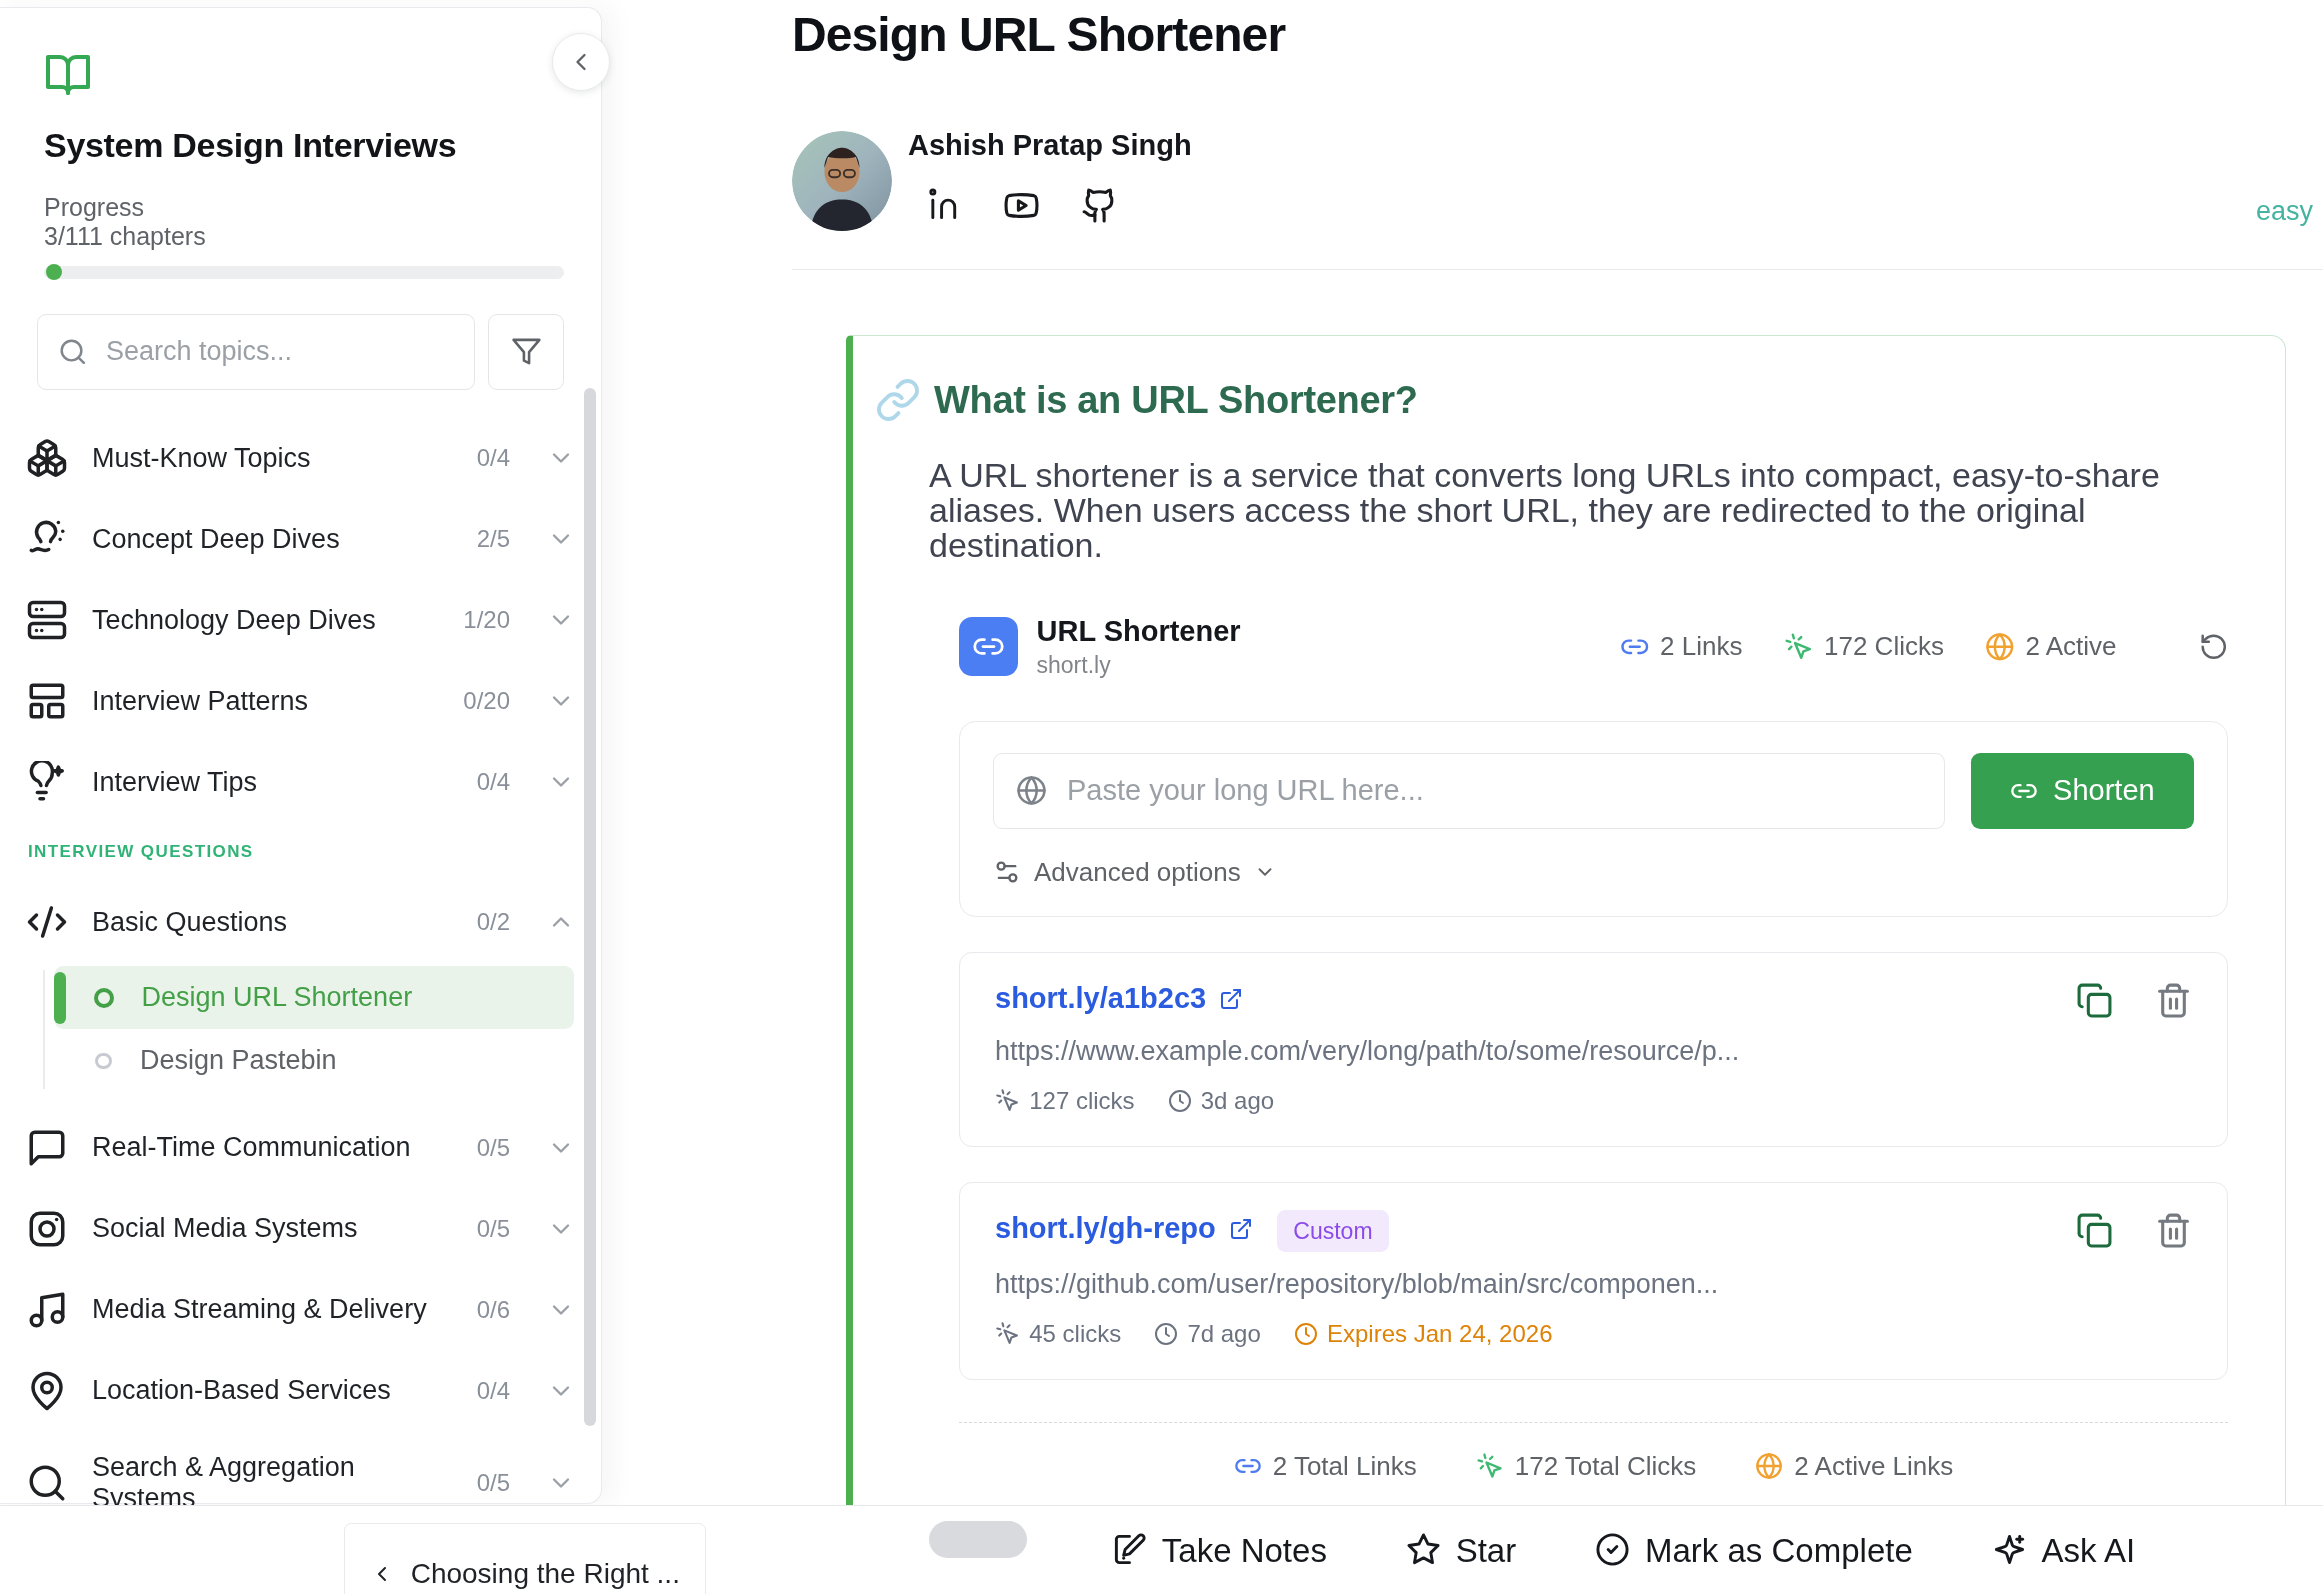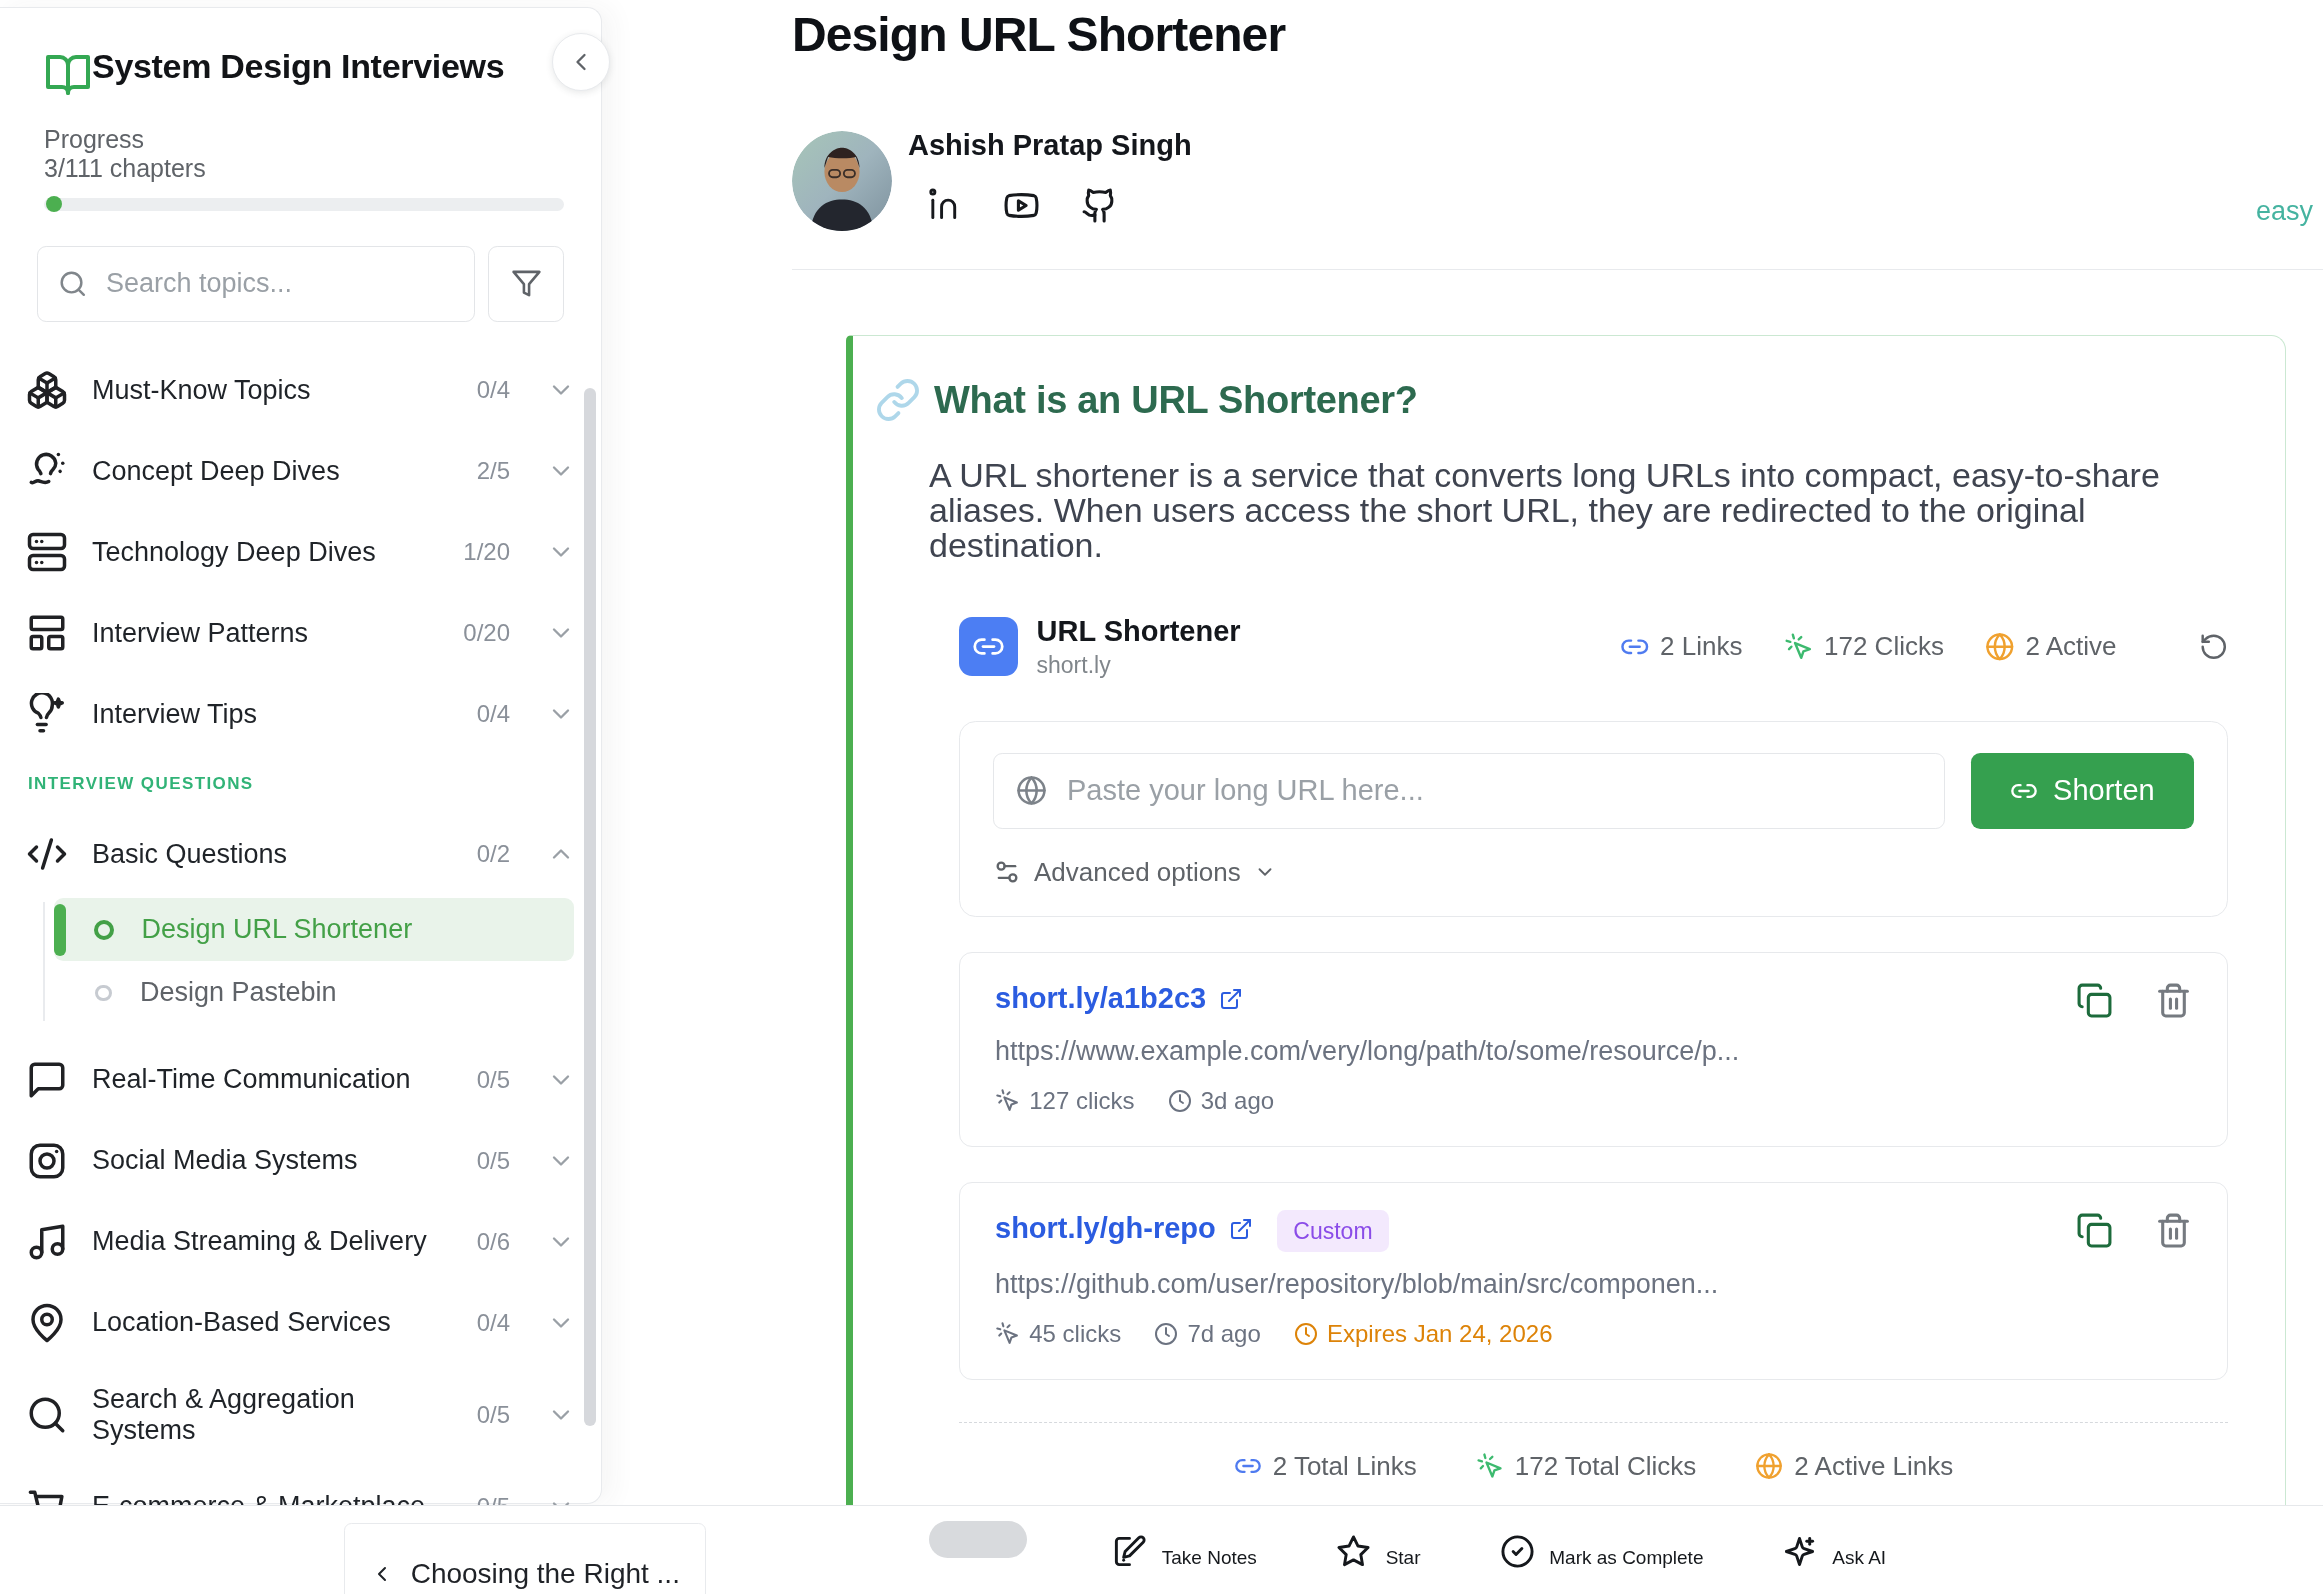--- a/index.html
+++ b/index.html
@@ -12,21 +12,21 @@
 
   
   .sidebar {
     position:absolute; left:0; top:7.4px; width:602px; height:1497px;
     background:#fff; border:0.9px solid #e8eaed; border-left:none;
     border-radius:0 14.8px 14.8px 0;
     box-shadow: 9.2px 0 26px rgba(60,64,67,.05);
     z-index:5;
   }
   .sb-head { padding:37px 37px 0 44px; }
-  .sb-title-row { display:flex; gap:0; }
+  .sb-title-row { display:flex; gap:25px;flex-direction:column; }
   .book-ic { color:#34a853; margin-top:5.5px; flex:none; }
   .sb-title { font-size:34px; font-weight:700; line-height:43px; color:#121417; letter-spacing:-0.3px; }
   .sb-progress-row { display:flex; justify-content:space-between; margin-top:26px; font-size:25px; color:#5f6368;flex-direction:column; }
   .sb-bar { margin-top:14.8px; height:13px; background:#eceef0; border-radius:6.5px; position:relative; }
   .sb-bar-dot { position:absolute; left:1.8px; top:-1.8px; width:16.6px; height:16.6px; border-radius:50%; background:#4caf50; }
   .sb-search-row { display:flex; gap:13px; padding:0 37px 0 37px; margin-top:35px; }
   .sb-search {
     flex:1; height:76px; border:1.8px solid #e3e5e8; border-radius:9.2px;
     display:flex; align-items:center; gap:18.5px; padding:0 20px; color:#80868b;
   }
@@ -140,21 +140,21 @@
     border-top:0.9px solid #e6e8eb; z-index:10;
   }
   .back-btn {
     position:absolute; left:344px; top:16.6px; width:362px; height:103px;
     background:#fff; border:1.8px solid #e8eaed; border-radius:7.4px;
     display:flex; align-items:center; justify-content:center; gap:16.6px;
     font-size:28px; color:#1f2227; font-family:inherit; cursor:pointer;
   }
   .blob { position:absolute; left:929px; top:14.8px; width:98px; height:37px; border-radius:18.5px; background:#d8dadd; }
   .bb-actions { position:absolute; left:1112px; top:0; height:90px; display:flex; align-items:center; gap:79px; }
-  .bb-item { display:flex; align-items:flex-end; gap:14.8px; font-size:19px; color:#15181c; cursor:pointer; }
+  .bb-item { display:flex; align-items:flex-start; gap:14.8px; font-size:33px; color:#15181c; cursor:pointer; }
   .bb-item .b-ic { color:#15181c; }
 </style>
 </head>
 <body>
 
 <aside class="sidebar">
   <div class="sb-head">
     <div class="sb-title-row">
       <span class="book-ic">
         <svg class="ic" width="48" height="48" viewBox="0 0 24 24">

